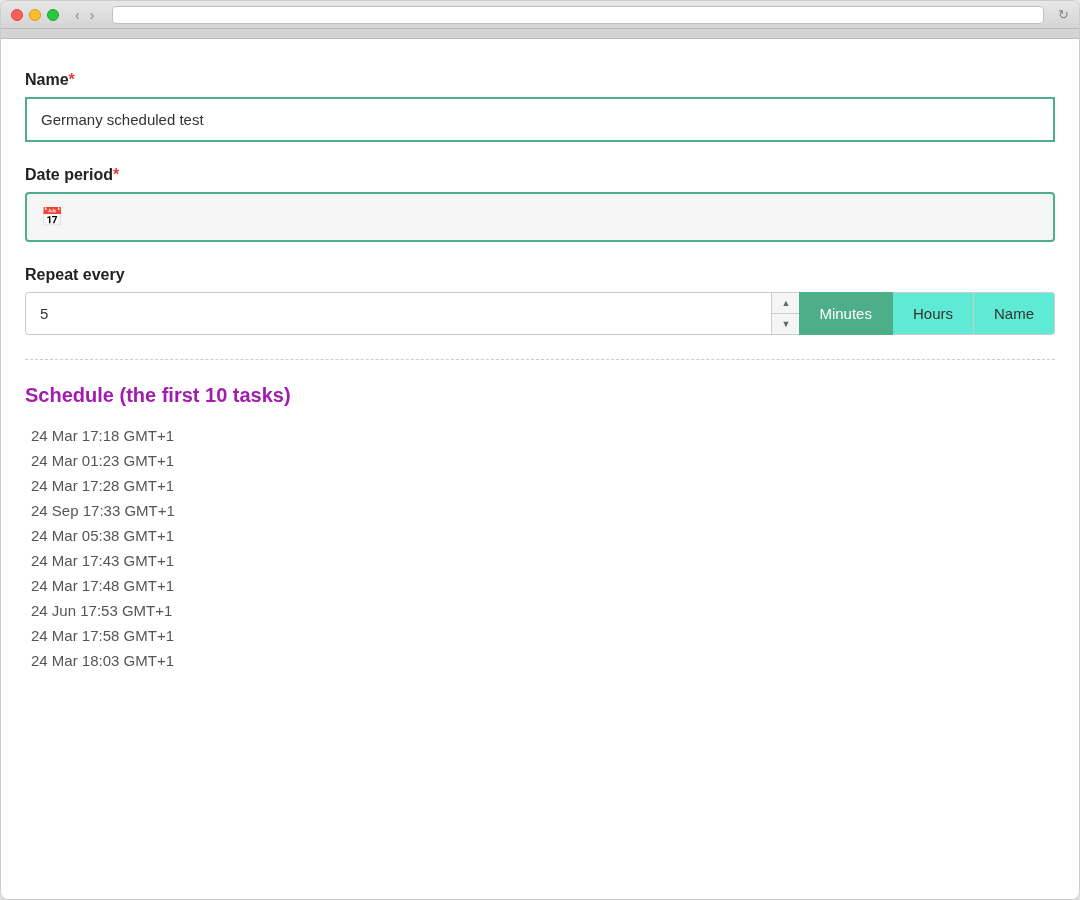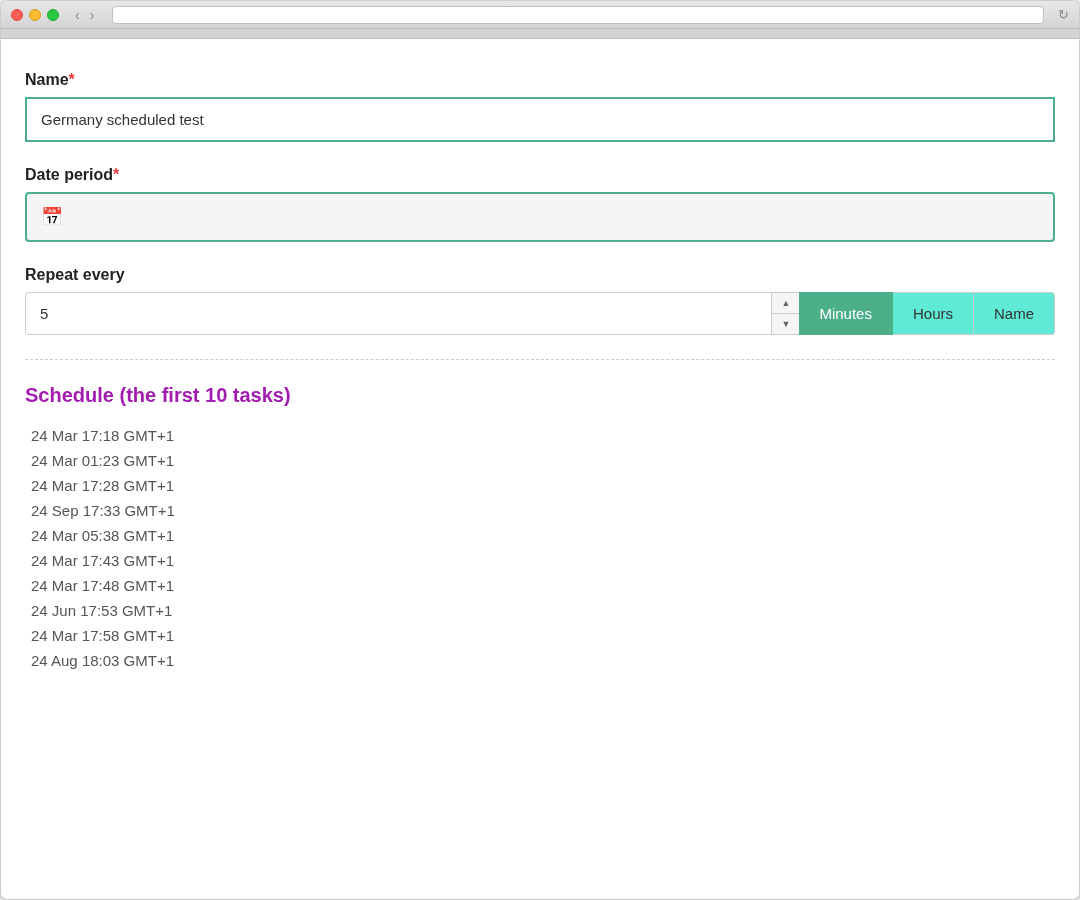--- a/index.html
+++ b/index.html
@@ -323,18 +323,18 @@
       <ul class="schedule-list">
       <li class="schedule-item">24 Mar 17:18 GMT+1</li>
           <li class="schedule-item">24 Mar 01:23 GMT+1</li>
           <li class="schedule-item">24 Mar 17:28 GMT+1</li>
           <li class="schedule-item">24 Sep 17:33 GMT+1</li>
           <li class="schedule-item">24 Mar 05:38 GMT+1</li>
           <li class="schedule-item">24 Mar 17:43 GMT+1</li>
           <li class="schedule-item">24 Mar 17:48 GMT+1</li>
           <li class="schedule-item">24 Jun 17:53 GMT+1</li>
           <li class="schedule-item">24 Mar 17:58 GMT+1</li>
-          <li class="schedule-item">24 Aug 18:03 GMT+1</li>
+          <li class="schedule-item">24 Mar 18:03 GMT+1</li>
         </ul>
     </div>
 
   </div>
 </div>
 
 </body></html>

